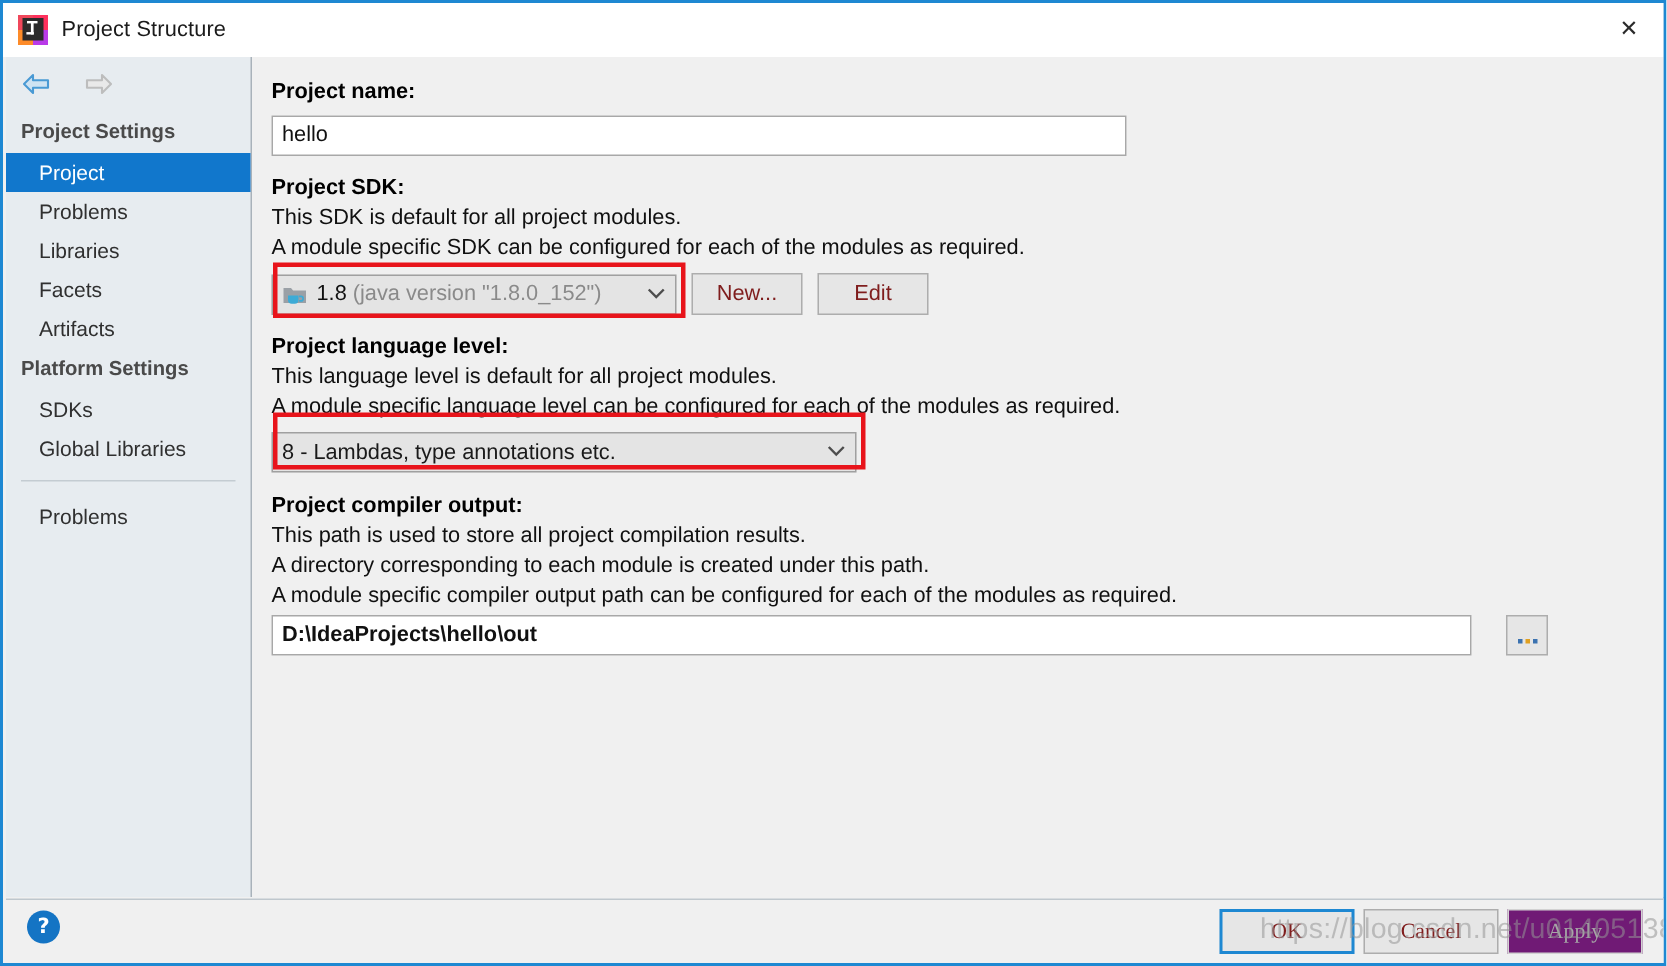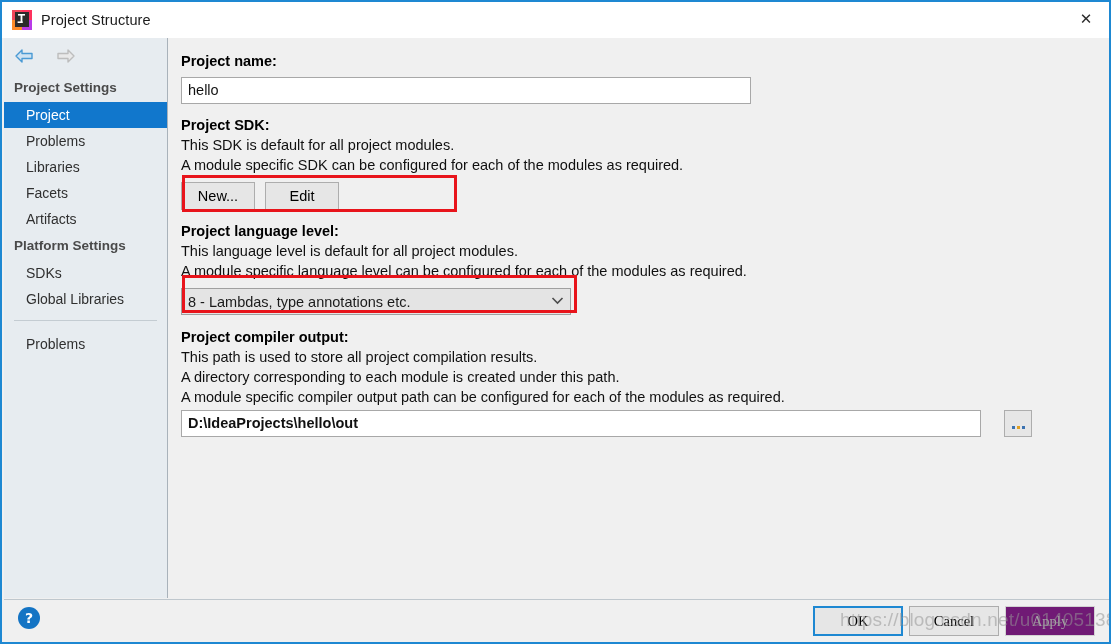--- a/index.html
+++ b/index.html
@@ -135,21 +135,21 @@
   }
   .sdk-ver { color: #111111; }
   .sdk-detail { color: #8a8a8a; padding-left: 4px; }
 
   .btn {
     height: 28px;
     min-width: 74px;
     background: #e6e6e6;
     border: 1px solid #adadad;
     font-size: 14.5px;
-    color: #000000;
+    color: #7f1d1d;
     display: flex; align-items: center; justify-content: center;
   }
   .btn.disabled { color: #a6a6a6; border-color: #d2d2d2; background: #701a75; }
   .btn.default { border: 2px solid #1e88d2; background: #e6e6e6; }
 
   
   .redbox {
     position: absolute;
     border: 3px solid #e8141b;
     pointer-events: none;
@@ -253,20 +253,36 @@
     <div class="lbl-bold">Project name:</div>
     <div class="text-input" style="width:570px; margin-top:6px;">
       <span>hello</span>
     </div>
 
     <div class="lbl-bold" style="margin-top:12px;">Project SDK:</div>
     <div class="lbl-desc">This SDK is default for all project modules.</div>
     <div class="lbl-desc">A module specific SDK can be configured for each of the modules as required.</div>
 
     <div style="display:flex; align-items:center; gap:10px; margin-top:7px; position:relative;">
+      <div class="combo" style="width:270px;">
+        <span style="display:inline-flex;margin-right:6px;">
+          <svg width="17" height="15" viewBox="0 0 17 15">
+            <path d="M1 3 L6 3 L7.4 4.6 L16 4.6 L16 13 L1 13 Z" fill="#9aa0a6"></path>
+            <path d="M4 8 h7 v3 a2.5 2.5 0 0 1 -2.5 2.5 h-2 A2.5 2.5 0 0 1 4 11 Z" fill="#3dabd6"></path>
+            <path d="M11.4 8.6 h1.2 a1.5 1.5 0 0 1 0 3 h-1.2" fill="none" stroke="#3dabd6" stroke-width="1.1"></path>
+          </svg>
+        </span>
+        <span class="sdk-ver">1.8</span>
+        <span class="sdk-detail">(java version "1.8.0_152")</span>
+        <span class="chev">
+          <svg width="13" height="9" viewBox="0 0 13 9">
+              <path d="M1.5 2 L6.5 7 L11.5 2" fill="none" stroke="#4d4d4d" stroke-width="1.6"></path>
+            </svg>
+        </span>
+      </div>
       <div class="btn">New...</div>
       <div class="btn">Edit</div>
     </div>
 
     <div class="lbl-bold" style="margin-top:12px;">Project language level:</div>
     <div class="lbl-desc">This language level is default for all project modules.</div>
     <div class="lbl-desc">A module specific language level can be configured for each of the modules as required.</div>
 
     <div class="combo" style="width:390px; margin-top:7px;">
       <span>8 - Lambdas, type annotations etc.</span>

